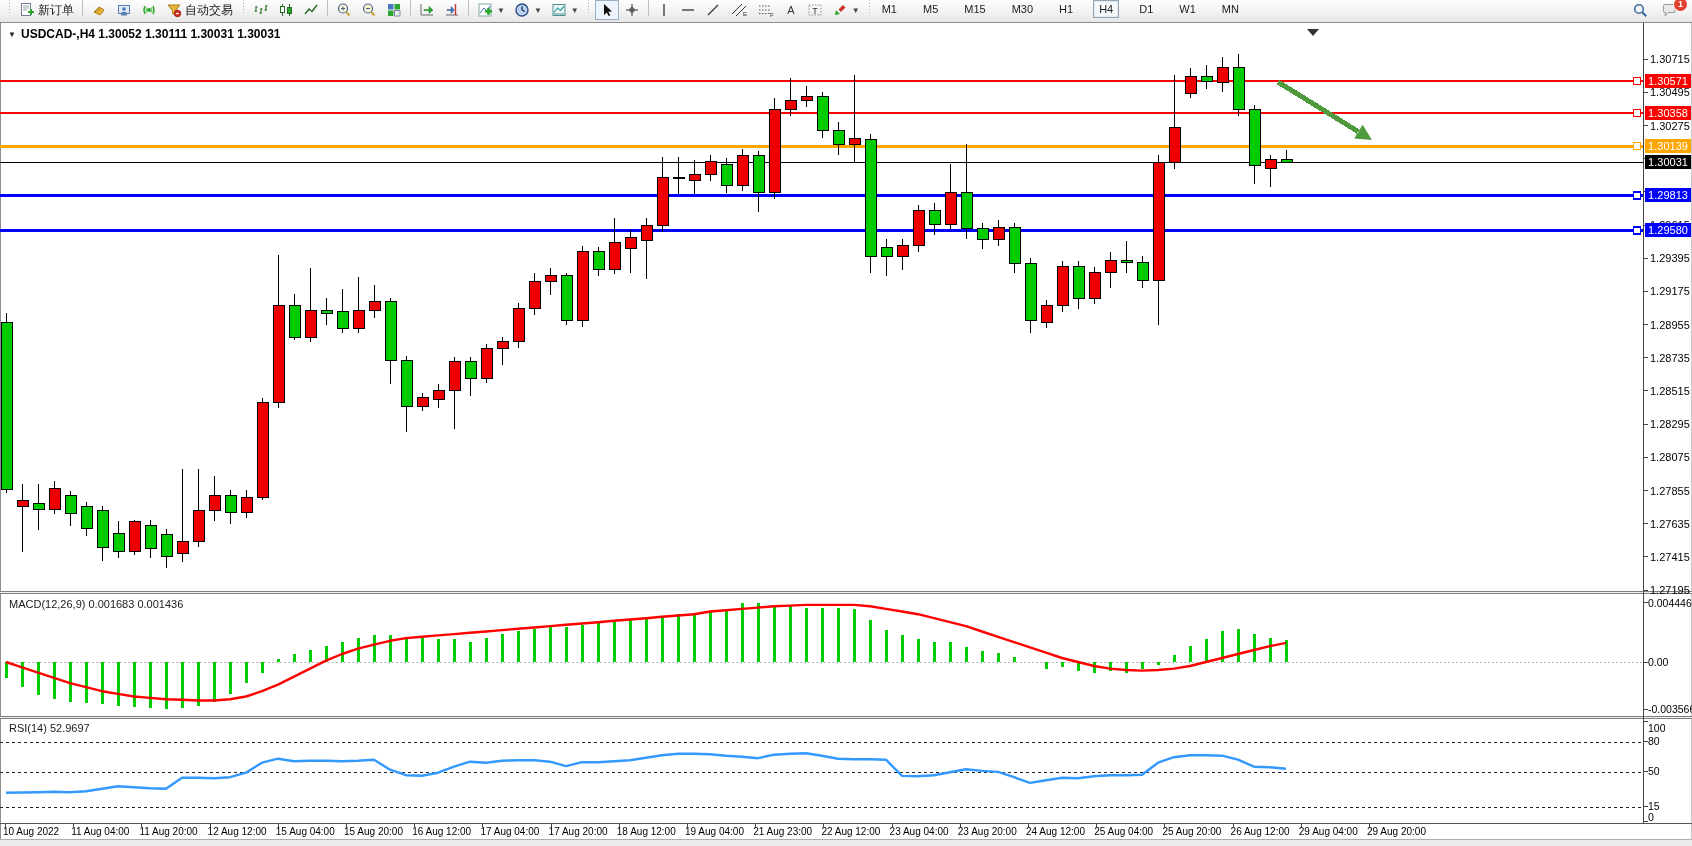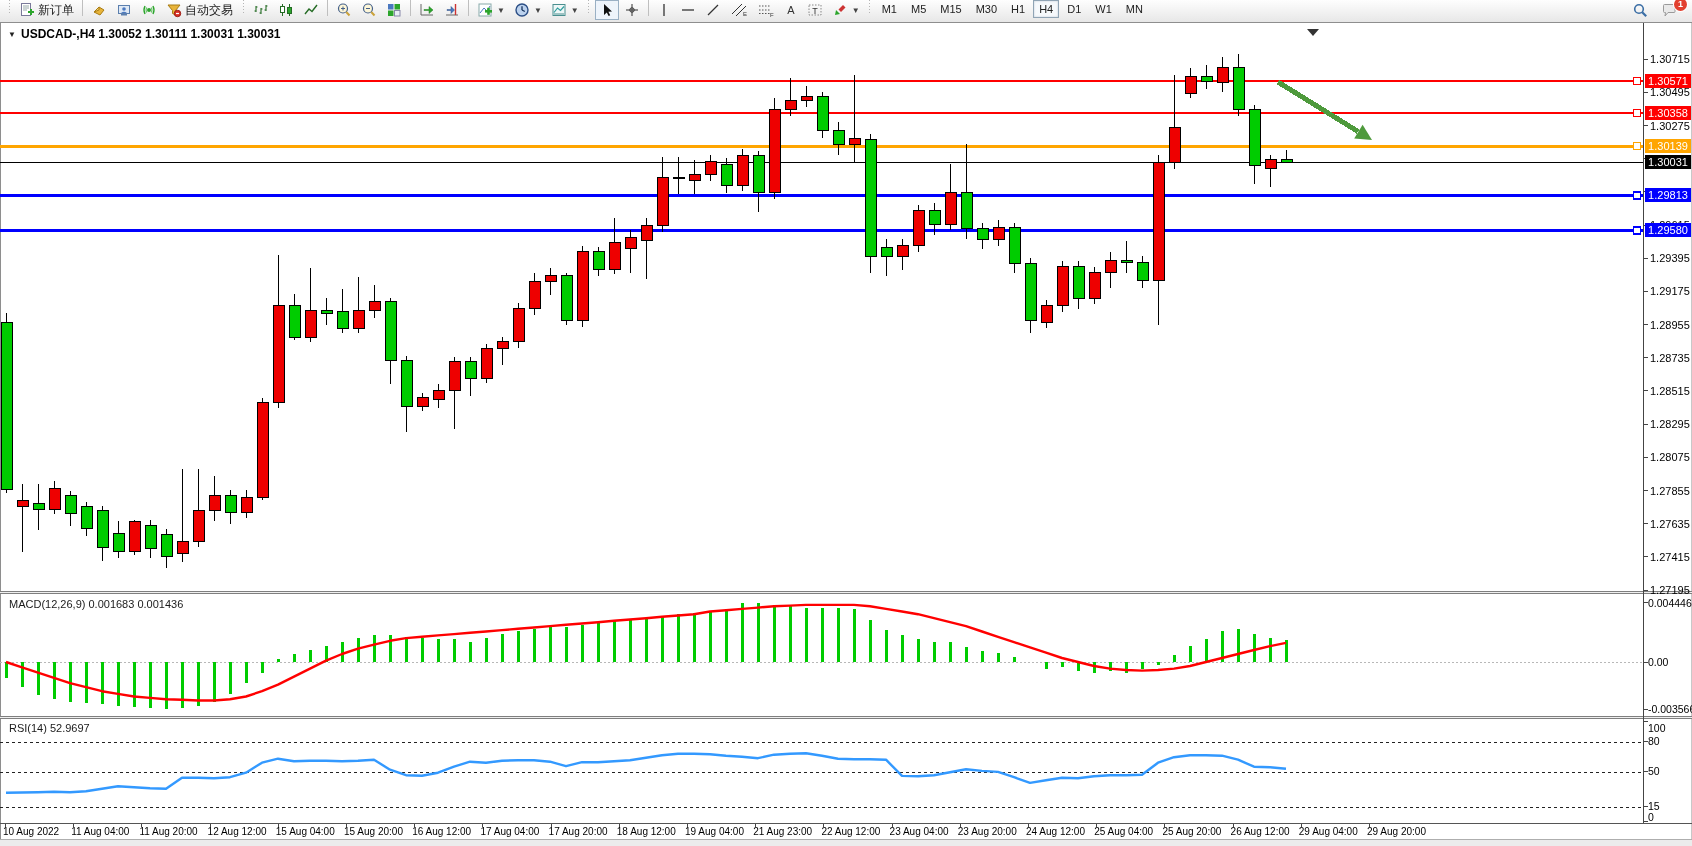--- a/index.html
+++ b/index.html
@@ -226,21 +226,21 @@
     <button class="tb">
       <svg width="16" height="16" viewBox="0 0 16 16">
         <path d="M4 10 L7 10 L7 13 L1 13 L1 7 L4 7 Z" fill="none" stroke="none"></path>
         <path d="M11 3 L13.5 5.5 L9 10 L6.5 7.5 Z" fill="#c33"></path>
         <path d="M4 8 L8 12 L3 13 Z" fill="#2ca52c"></path>
       </svg>
         <span class="caret">▼</span>
     </button>
 
     <span class="handle"></span>
-    <span id="tf-group" style="display:flex;align-items:center;gap:2px;">
+    <span id="tf-group" style="display:flex;align-items:center;gap:14px;">
         <button class="tfb">M1</button>
         <button class="tfb">M5</button>
         <button class="tfb">M15</button>
         <button class="tfb">M30</button>
         <button class="tfb">H1</button>
         <button class="tfb active">H4</button>
         <button class="tfb">D1</button>
         <button class="tfb">W1</button>
         <button class="tfb">MN</button>
       </span>

